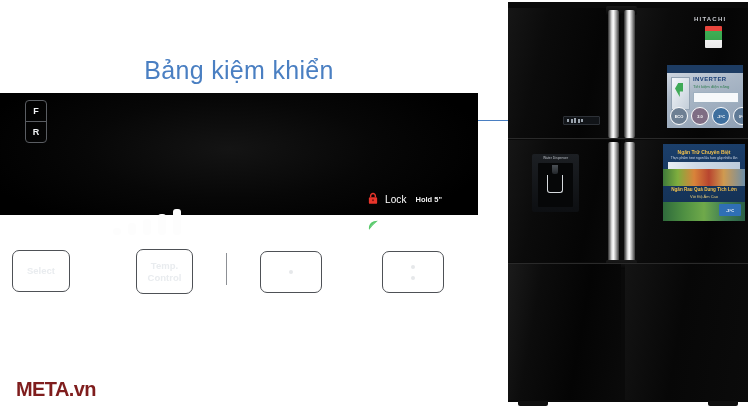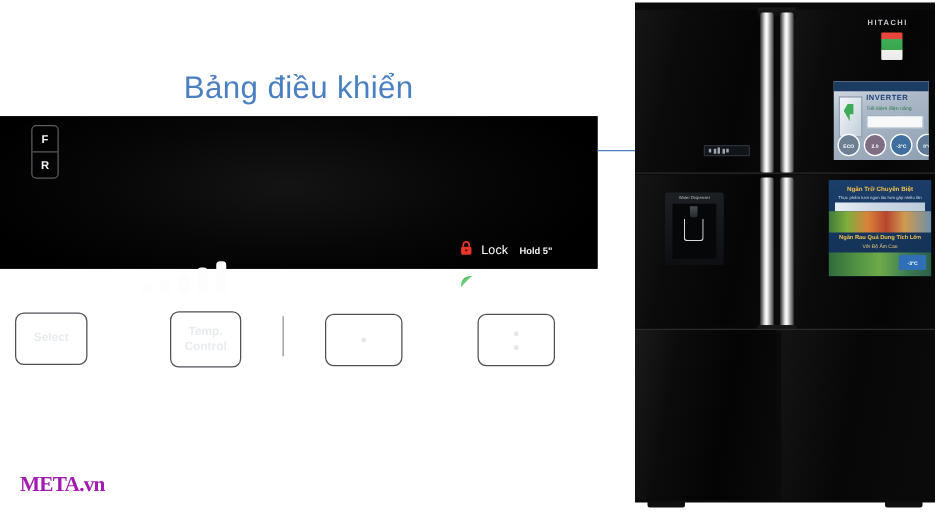--- a/index.html
+++ b/index.html
@@ -506,31 +506,31 @@
     border-radius: 0 0 2px 2px;
   }
   .foot-l { left: 10px; }
   .foot-r { right: 10px; }
 
   
   .watermark {
     position: absolute;
     left: 16px;
     top: 378px;
-    font-size: 17px;
-    font-weight: bold;
-    color: #a21caf;
+    font-size: 20px;
+    font-weight: bold;
+    color: #7f1d1d;
     letter-spacing: -0.6px;
-    font-family: Liberation Serif, serif;
+    font-family: Liberation Sans, sans-serif;
   }
 </style>
 </head>
 <body>
 
-<div class="page-title">Bảng điều khiển</div>
+<div class="page-title">Bảng kiệm khiển</div>
 
 <div class="panel">
 
   <div class="fr-indicator">
     <div class="fr-cell top">F</div>
     <div class="fr-cell">R</div>
   </div>
 
   <div class="level-bars">
     <div class="bar b1"></div>

